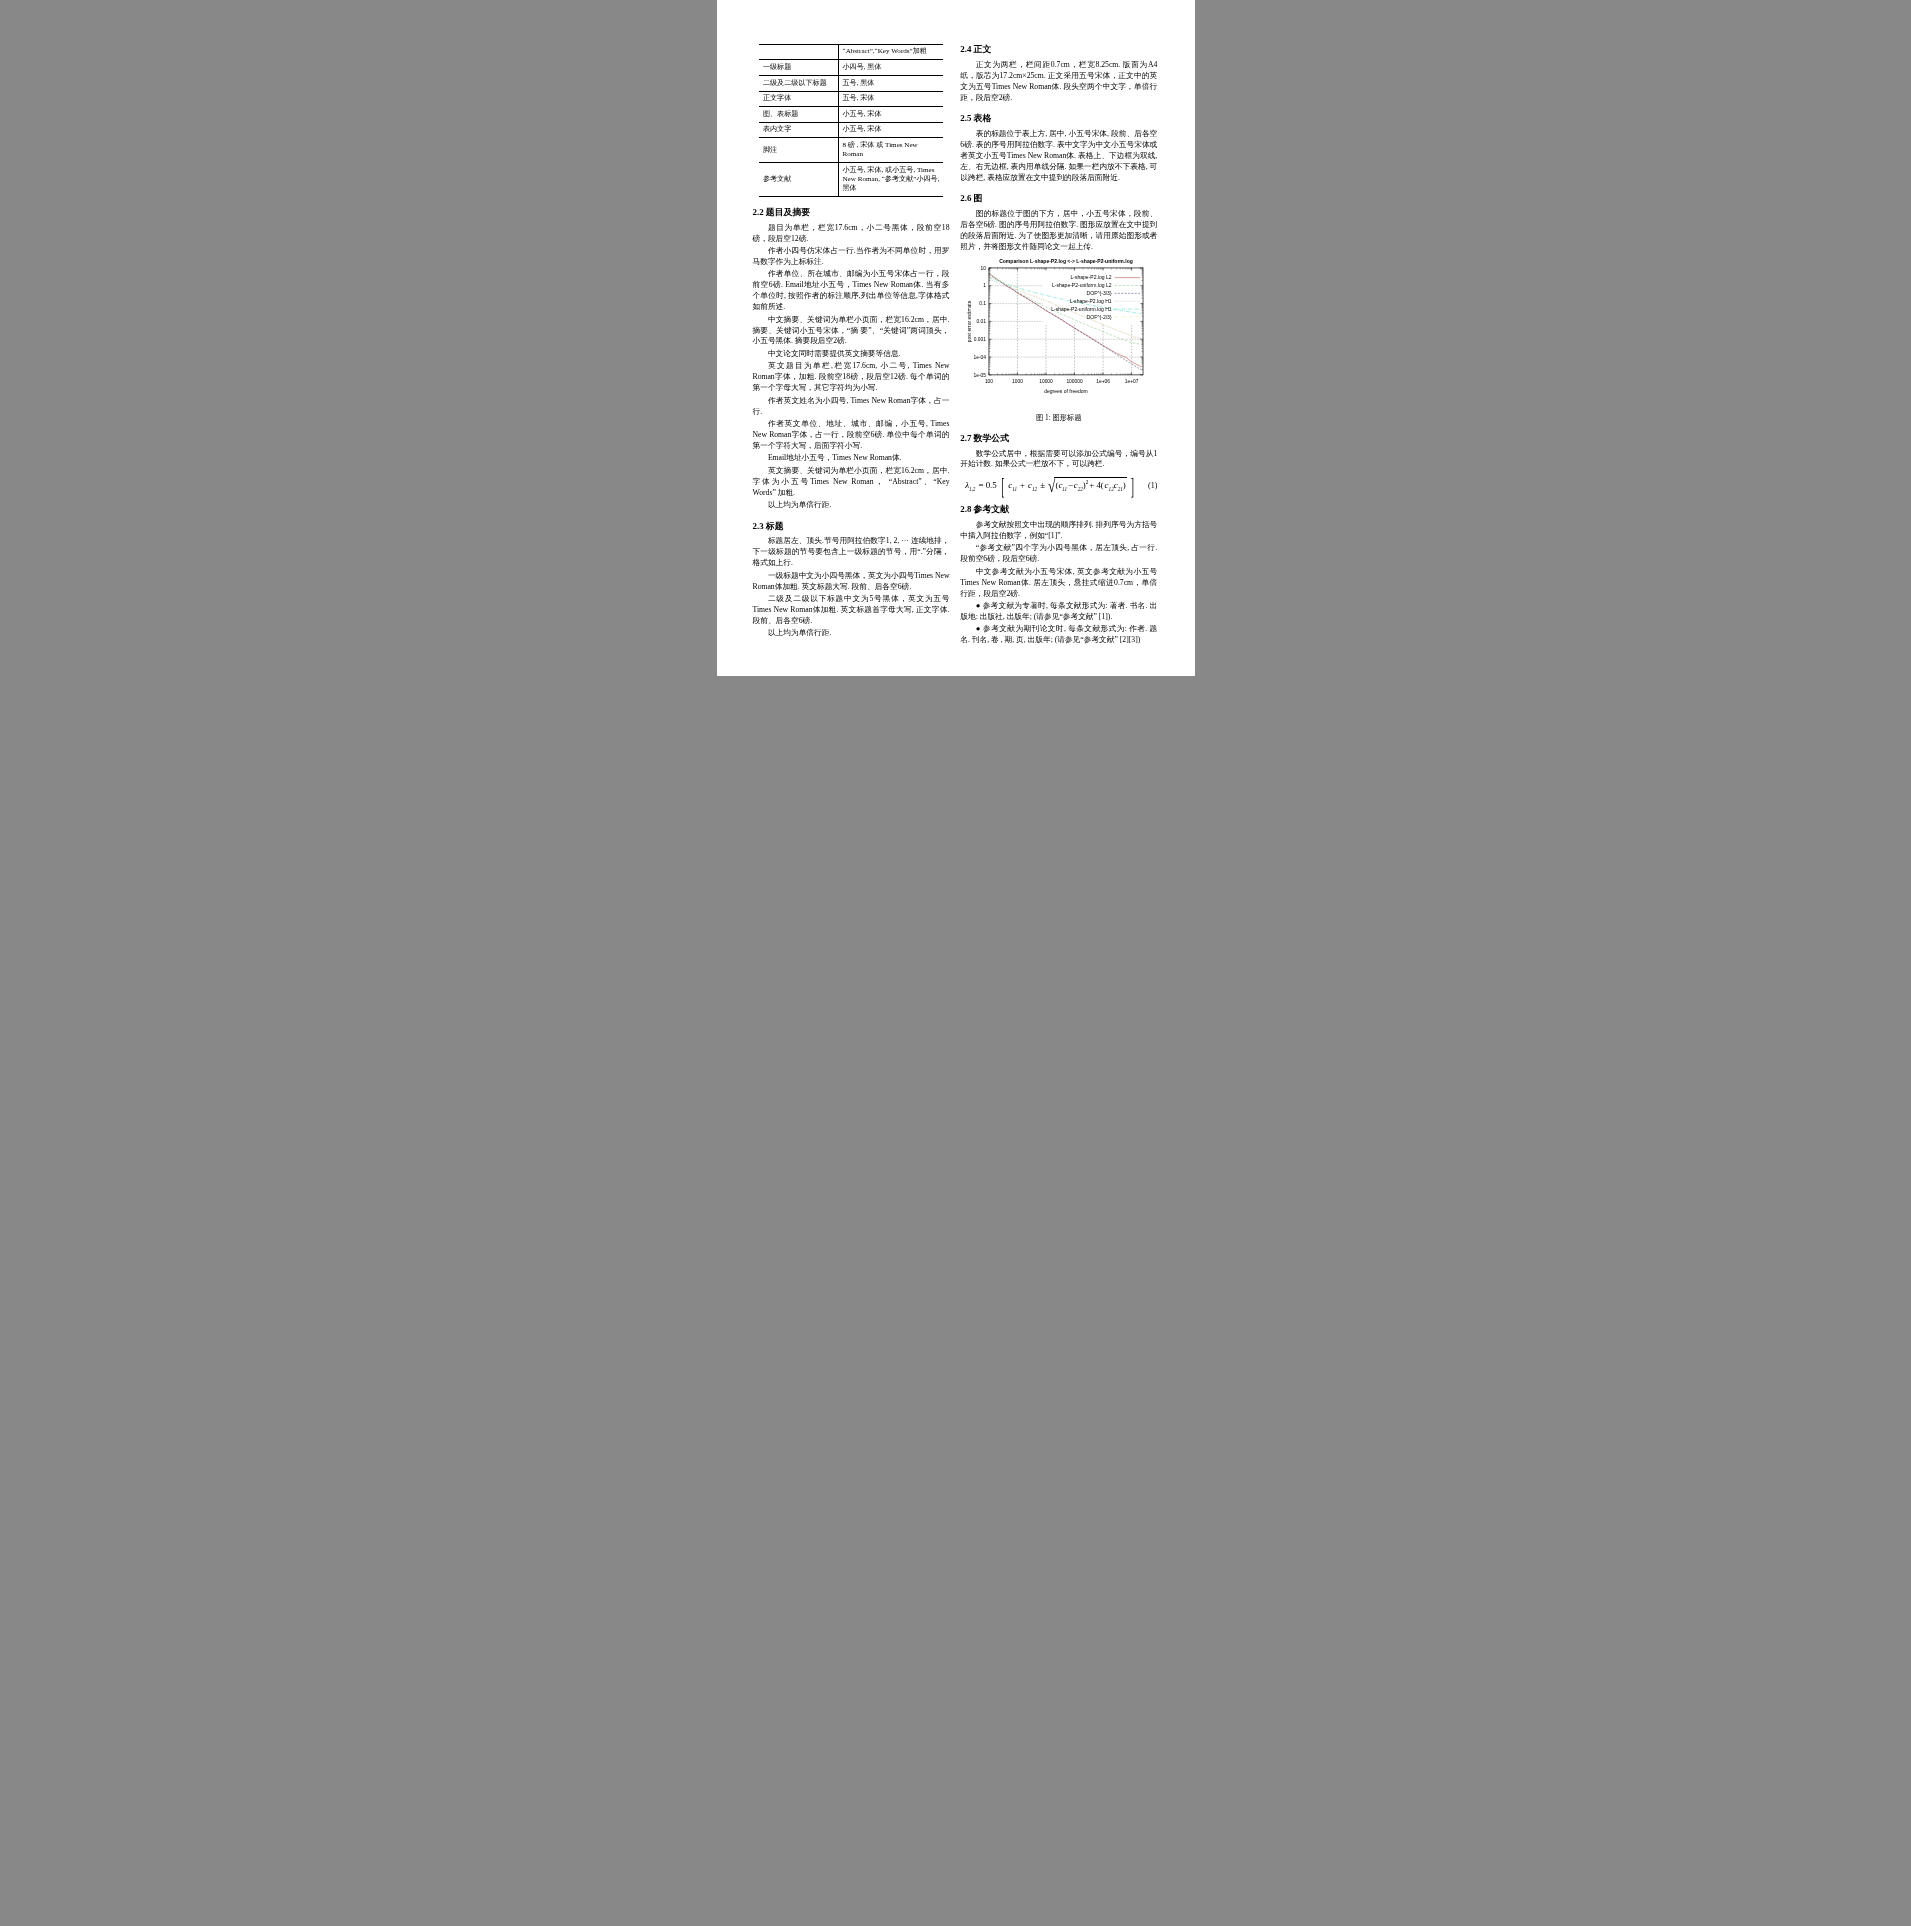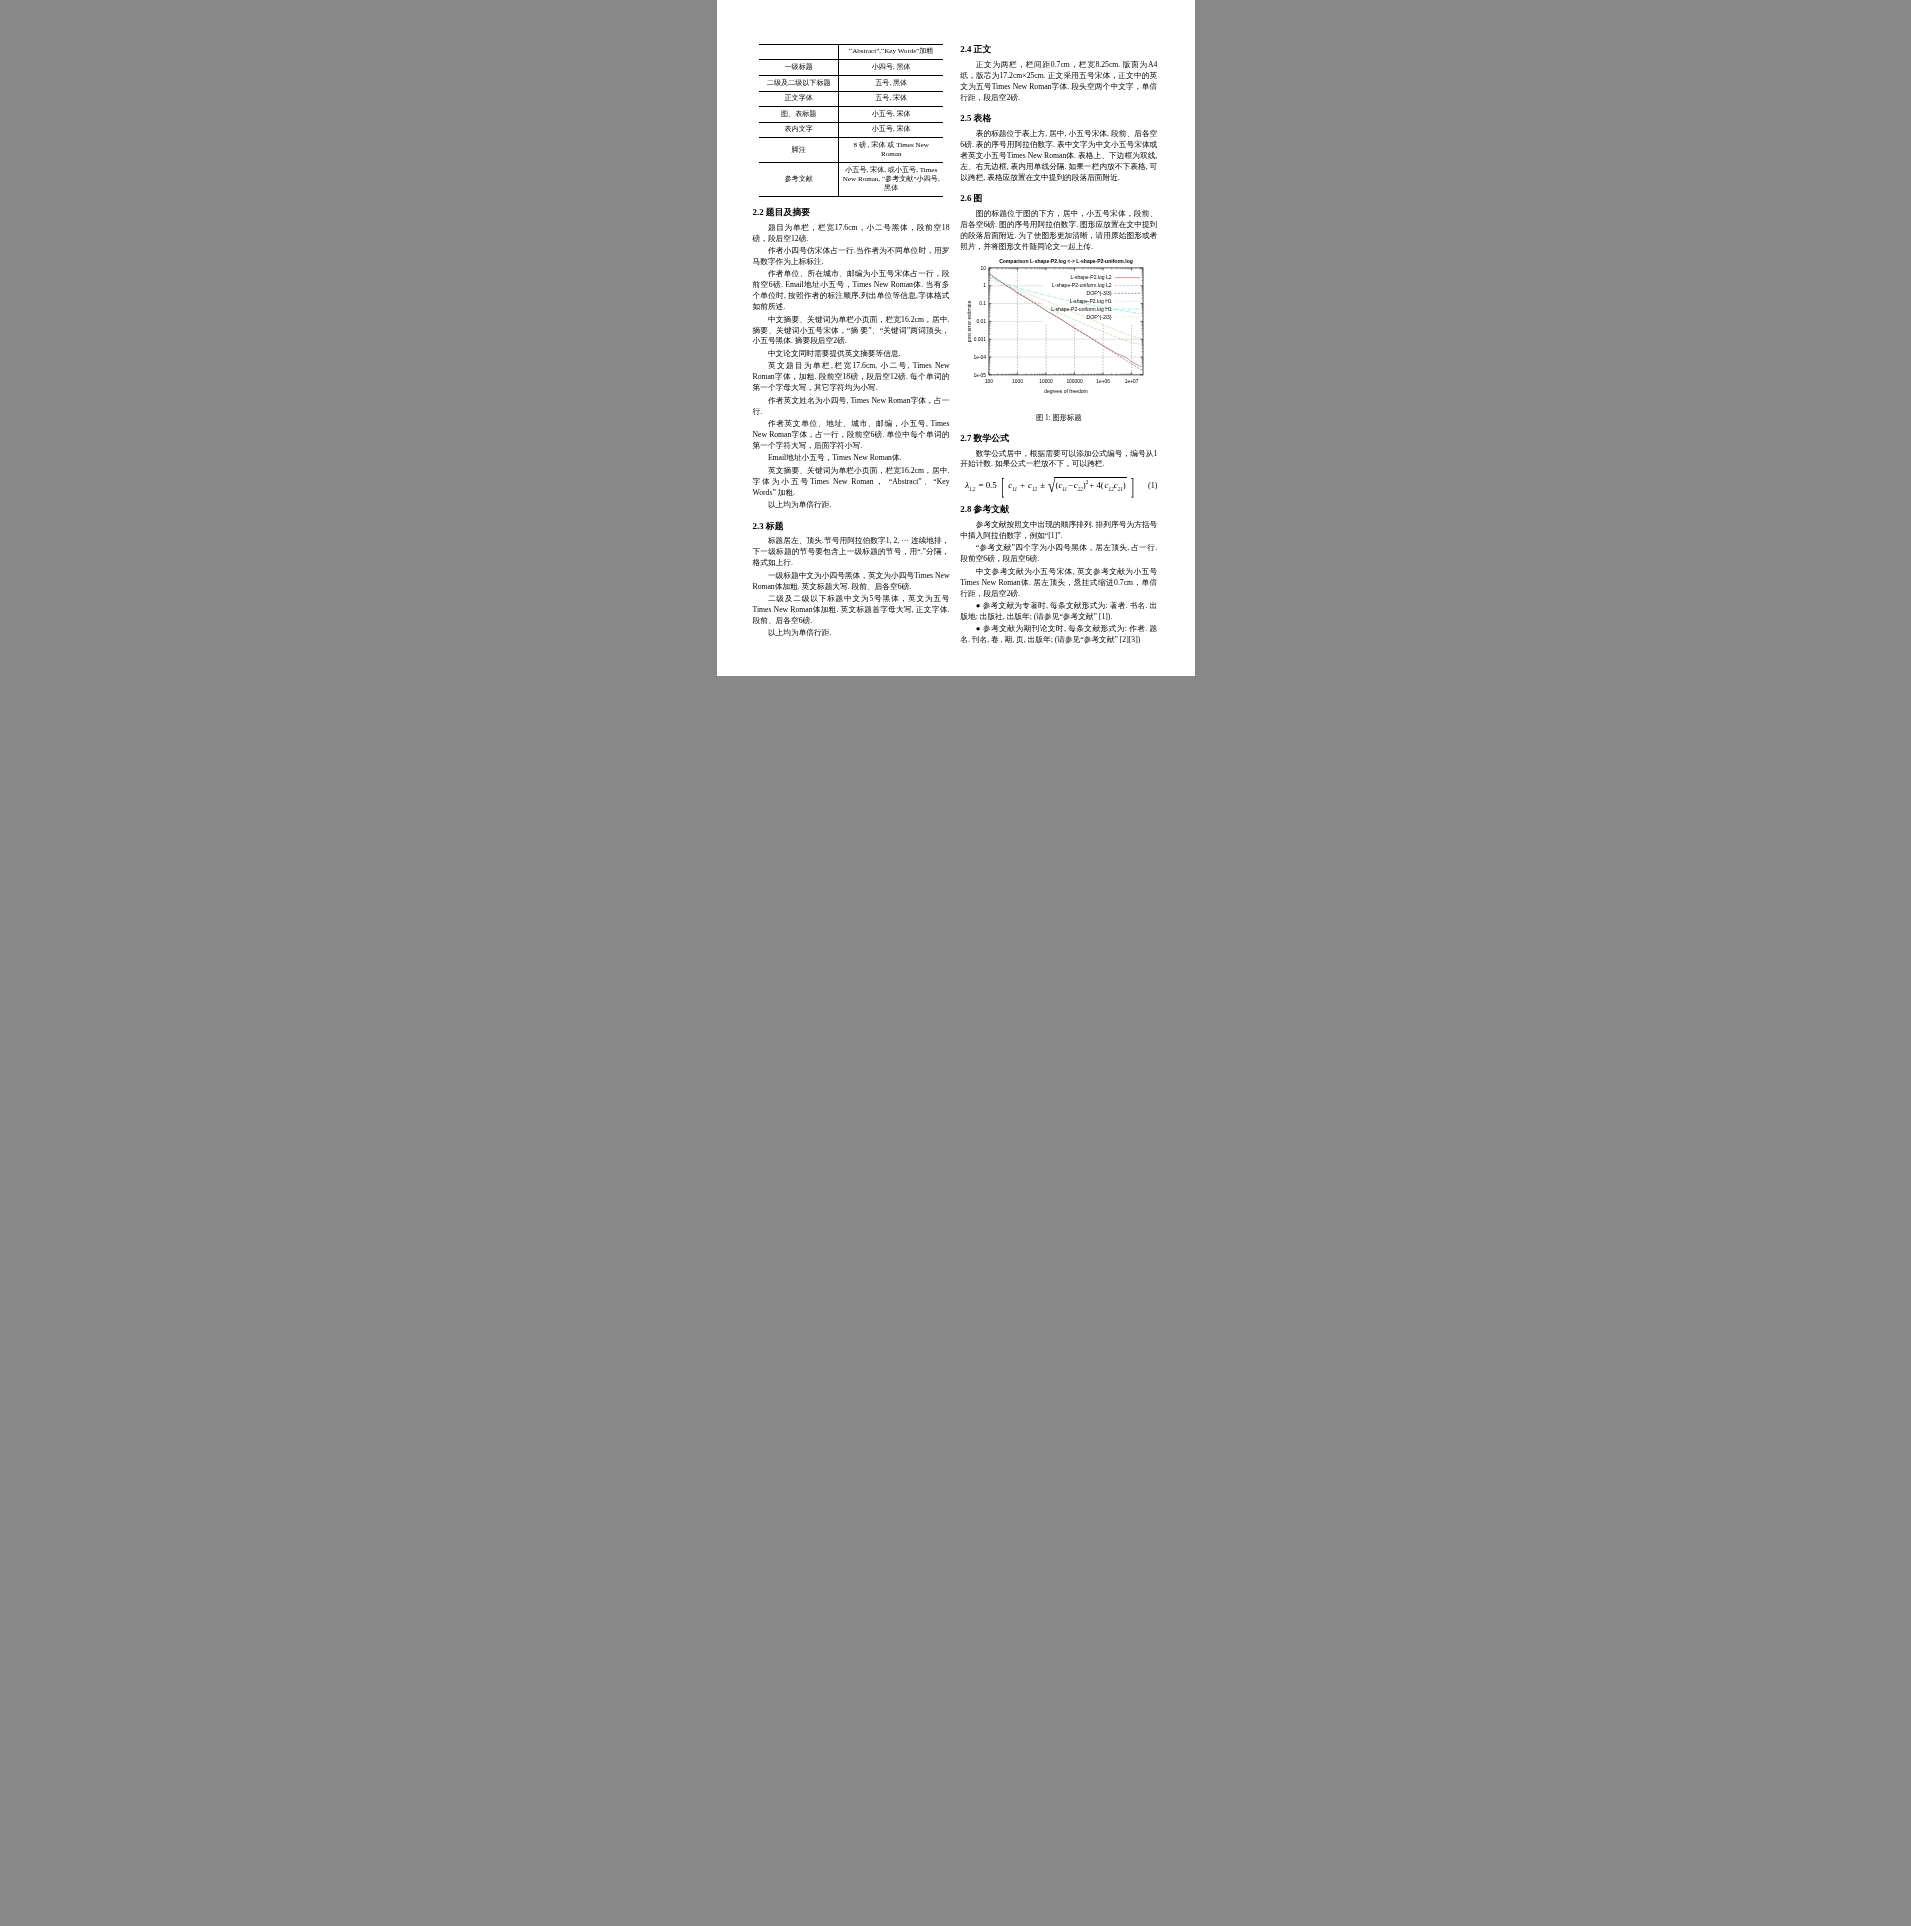--- a/index.html
+++ b/index.html
@@ -10,21 +10,21 @@
     box-sizing:border-box;padding:43px 36px 0 36px;
   }
   .cols{display:flex;gap:10.8px;}
   .col{width:197px;box-sizing:border-box;}
   
   table.spec{
     width:184px;margin:0.8px auto 3.1px auto;border-collapse:collapse;
     border-top:1.9px double #000;border-bottom:1.9px double #000;
     font-size:7.1px;line-height:1.3;
   }
-  table.spec td{padding:2.7px 3.1px 2.7px 3.9px;vertical-align:middle;text-align:center;}
+  table.spec td{padding:2.7px 3.1px 2.7px 3.9px;vertical-align:middle;}
   table.spec td.lbl{width:43%;border-right:0.5px solid #000;}
   table.spec tr:not(:last-child) td{border-bottom:0.5px solid #000;}
   
   .sec-h{
     font-size:8.9px;font-weight:bold;margin:8.5px 0 3.9px 0;
     font-family:"Liberation Serif","DejaVu Serif",serif;letter-spacing:0;
   }
   .col-right .sec:first-child .sec-h{margin-top:0;}
   p.body{
     font-size:7.7px;line-height:1.42;text-align:justify;
@@ -114,21 +114,21 @@
         <p class="body">一级标题中文为小四号黑体，英文为小四号Times New Roman体加粗. 英文标题大写. 段前、后各空6磅.</p>
         <p class="body">二级及二级以下标题中文为5号黑体，英文为五号Times New Roman体加粗. 英文标题首字母大写, 正文字体. 段前、后各空6磅.</p>
         <p class="body">以上均为单倍行距.</p>
       </section>
     </div>
 
     <div class="col col-right">
 
       <section class="sec">
         <h3 class="sec-h">2.4 正文</h3>
-        <p class="body">正文为两栏，栏间距0.7cm，栏宽8.25cm. 版面为A4纸，版芯为17.2cm×25cm. 正文采用五号宋体，正文中的英文为五号Times New Roman字体. 段头空两个中文字，单倍行距，段后空2磅.</p>
+        <p class="body">正文为两栏，栏间距0.7cm，栏宽8.25cm. 版面为A4纸，版芯为17.2cm×25cm. 正文采用五号宋体，正文中的英文为五号Times New Roman体. 段头空两个中文字，单倍行距，段后空2磅.</p>
       </section>
 
       <section class="sec">
         <h3 class="sec-h">2.5 表格</h3>
         <p class="body">表的标题位于表上方, 居中, 小五号宋体, 段前、后各空6磅. 表的序号用阿拉伯数字. 表中文字为中文小五号宋体或者英文小五号Times New Roman体. 表格上、下边框为双线, 左、右无边框, 表内用单线分隔. 如果一栏内放不下表格, 可以跨栏, 表格应放置在文中提到的段落后面附近.</p>
       </section>
 
       <section class="sec">
         <h3 class="sec-h">2.6 图</h3>
         <p class="body">图的标题位于图的下方，居中，小五号宋体，段前、后各空6磅. 图的序号用阿拉伯数字. 图形应放置在文中提到的段落后面附近. 为了使图形更加清晰，请用原始图形或者照片，并将图形文件随同论文一起上传.</p>

